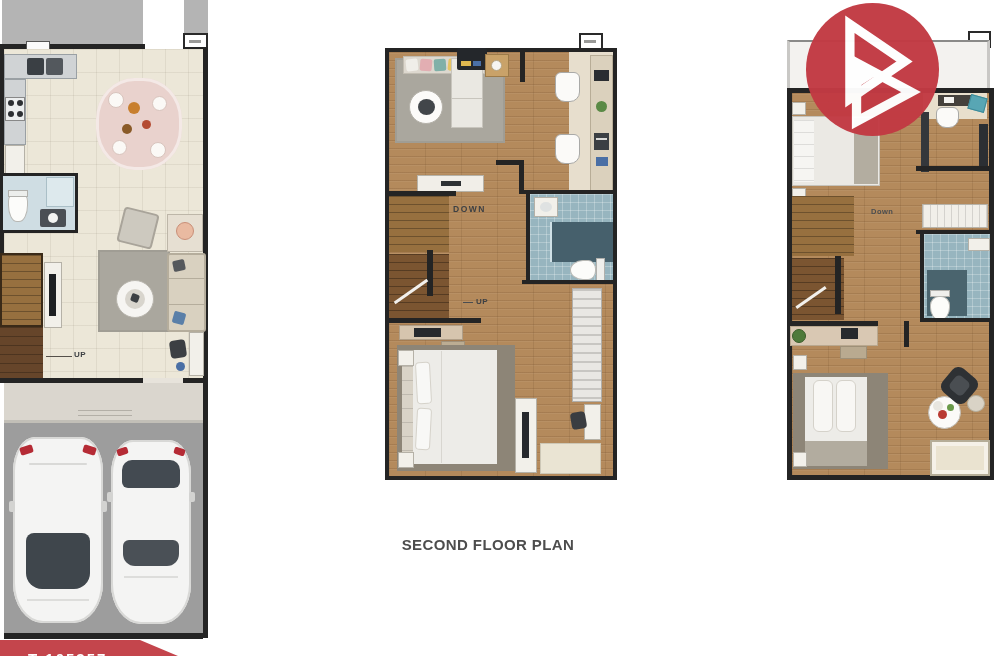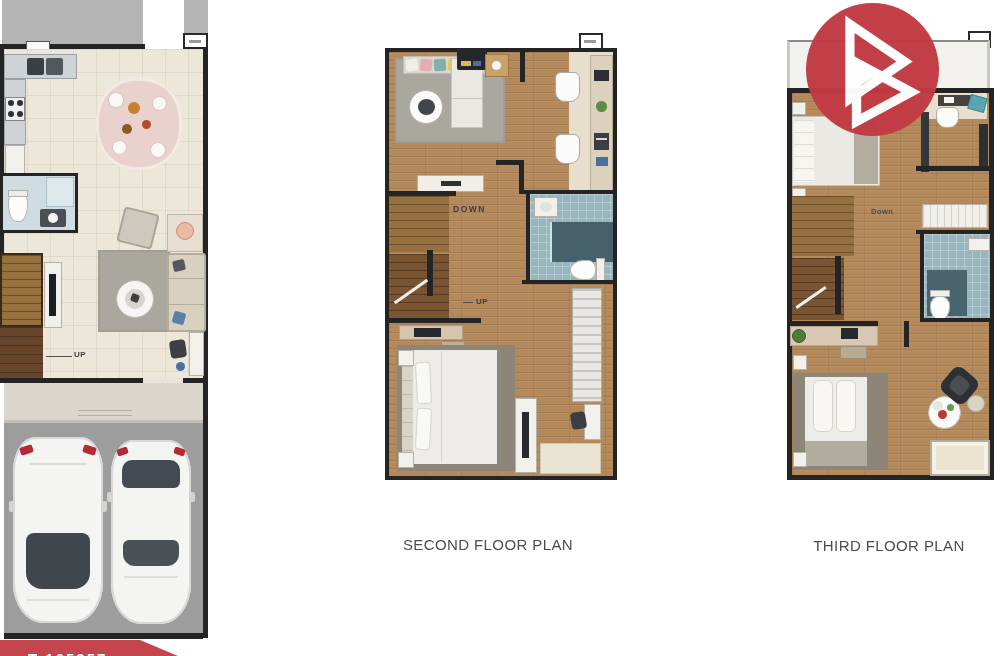--- a/index.html
+++ b/index.html
@@ -8,21 +8,21 @@
   .abs{position:absolute;}
   .plan{position:absolute;}
   .wall{position:absolute;background:#242424;}
   .tile{background-color:#ece7d8;background-image:linear-gradient(rgba(140,130,110,.13) 1px,transparent 1px),linear-gradient(90deg,rgba(140,130,110,.13) 1px,transparent 1px);background-size:23px 23px;}
   .wood{background-color:#b48a5c;background-image:repeating-linear-gradient(180deg,rgba(90,55,25,.16) 0 1px,rgba(255,255,255,.05) 1px 2px,transparent 2px 8px),repeating-linear-gradient(90deg,rgba(80,50,20,.12) 0 1px,transparent 1px 36px);}
   .bath{background-color:#97b5bf;background-image:linear-gradient(rgba(255,255,255,.25) 1px,transparent 1px),linear-gradient(90deg,rgba(255,255,255,.25) 1px,transparent 1px);background-size:8px 8px;}
   .stepsL{background-color:#97703f;background-image:repeating-linear-gradient(180deg,rgba(0,0,0,.28) 0 1px,transparent 1px 8px);}
   .stepsD{background-color:#7b5531;background-image:repeating-linear-gradient(180deg,rgba(0,0,0,.3) 0 1px,transparent 1px 8px);}
   .wbox{background:#f2f0ea;border:1px solid #b5b1a7;box-sizing:border-box;}
   .rug{background:#aaa79e;box-shadow:inset 0 0 0 2px rgba(0,0,0,.06);}
-  .lbl{position:absolute;color:#4d4d4d;font-weight:400;font-size:15px;letter-spacing:.4px;text-align:center;}
+  .lbl{position:absolute;color:#4d4d4d;font-weight:700;font-size:15px;letter-spacing:.4px;text-align:center;}
   .tinytxt{position:absolute;color:#3d4044;font-weight:700;}
   .car{position:absolute;background:#f4f4f3;border-radius:22px 22px 30px 30px/34px 34px 40px 40px;box-shadow:inset 0 0 0 2px #d8d8d6;}
   .car>div{position:absolute;}
   .circle{border-radius:50%;}
   .chair{background:#fbfaf8;border:1px solid #a9a9a7;border-radius:6px 6px 10px 10px;box-sizing:border-box;}
 </style>
 </head>
 <body>
 
 <div class="canvas">
@@ -251,21 +251,20 @@
 
     <div class="abs circle" style="left:145px;top:396px;width:33px;height:33px;background:#fbfaf8;border:1px solid #c2bfb8;box-sizing:border-box;"></div>
     <div class="abs circle" style="left:155px;top:410px;width:9px;height:9px;background:#b93a32;"></div>
     <div class="abs circle" style="left:164px;top:404px;width:7px;height:7px;background:#6a9a4a;"></div>
     <div class="abs circle" style="left:150px;top:401px;width:10px;height:10px;background:#e8e6e0;"></div>
     <div class="abs" style="left:161px;top:370px;width:31px;height:31px;background:#2e3134;border-radius:8px;transform:rotate(40deg);"></div>
     <div class="abs" style="left:168px;top:377px;width:17px;height:17px;background:#4a4e52;border-radius:5px;transform:rotate(40deg);"></div>
     <div class="abs circle" style="left:184px;top:395px;width:18px;height:17px;background:#d9d3c6;border:1px solid #b5af9e;box-sizing:border-box;"></div>
     <div class="abs" style="left:147px;top:440px;width:60px;height:36px;background:#eae3d0;border:2px solid #b5ad98;box-sizing:border-box;box-shadow:inset 0 0 0 4px rgba(255,255,255,.5);"></div>
   </div>
-  <div class="lbl" style="left:789px;top:537px;width:200px;">THIRD FLOOR PLAN</div>
 
   <div class="abs circle" style="left:806px;top:3px;width:133px;height:133px;background:#c23a43;opacity:.97;z-index:5;">
     <svg width="133" height="133" viewBox="0 0 100 100" style="position:absolute;left:0;top:0;">
       <polygon points="33,16 74,44 33,72" fill="none" stroke="#ffffff" stroke-width="7" stroke-linejoin="miter"></polygon>
       <polygon points="38,45 79,67 38,89" fill="none" stroke="#ffffff" stroke-width="7" stroke-linejoin="miter"></polygon>
       <polygon points="41,48 52,55 41,62" fill="#ffffff"></polygon>
     </svg>
   </div>
 
 </div>

